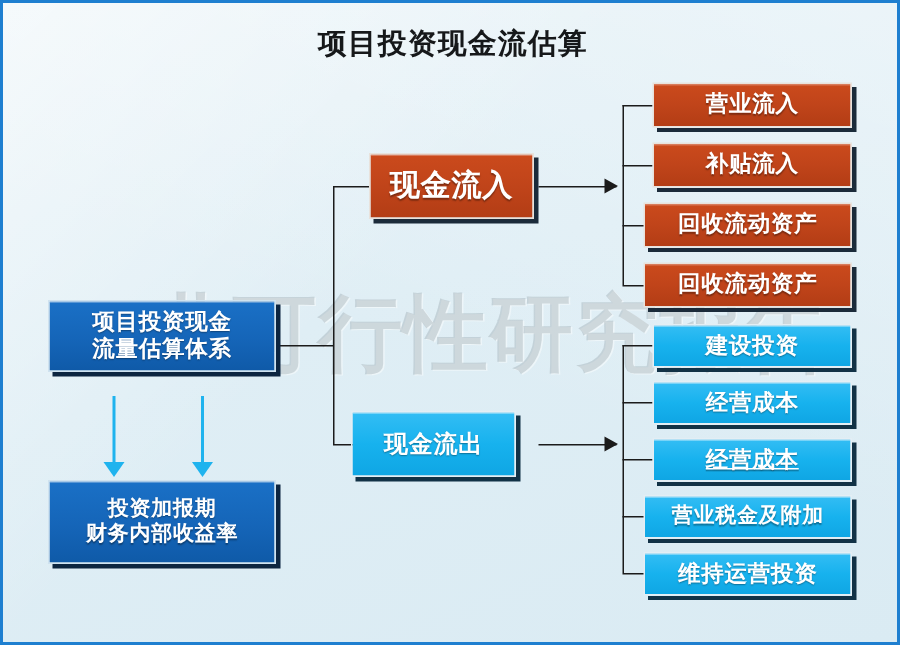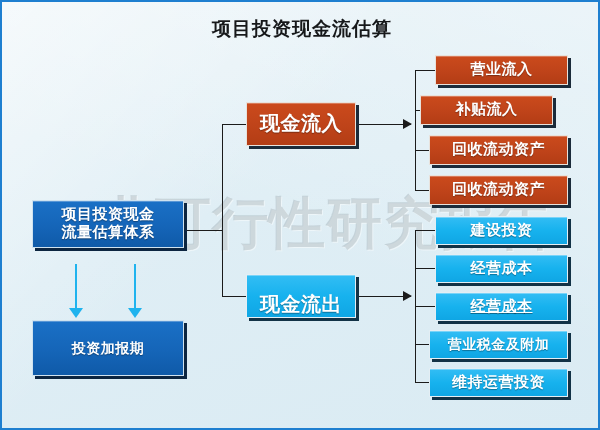--- a/index.html
+++ b/index.html
@@ -136,20 +136,21 @@
   <div class="box navy" style="left:30px; top:198px; width:152px; height:48px; font-size:15px;">
     <div class="lines">
       <div>项目投资现金</div>
       <div>流量估算体系</div>
     </div>
   </div>
 
   <div class="box navy" style="left:30px; top:318px; width:152px; height:56px; font-size:14px;">
     <div class="lines">
       <div>投资加报期</div>
+      <div>财务内部收益率</div>
     </div>
   </div>
 
   <div class="cyanline" style="left:73px; top:262px; height:46px;"></div>
   <div class="cyanhead" style="left:67px; top:306px;"></div>
 
   <div class="cyanline" style="left:132px; top:262px; height:46px;"></div>
   <div class="cyanhead" style="left:126px; top:306px;"></div>
 
   <div class="conn h" style="left:182px; top:228px; width:38px;"></div>
@@ -169,31 +170,31 @@
 
   <div class="conn v" style="left:413px; top:68px; height:120px;"></div>
   <div class="conn h" style="left:413px; top:68px; width:20px;"></div>
   <div class="conn h" style="left:413px; top:108px; width:20px;"></div>
   <div class="conn h" style="left:413px; top:148px; width:20px;"></div>
   <div class="conn h" style="left:413px; top:188px; width:20px;"></div>
 
   <div class="box orange" style="left:433px; top:53px; width:133px; height:30px; font-size:15px;">
     <span>营业流入</span>
   </div>
-  <div class="box orange" style="left:418px; top:93px; width:133px; height:30px; font-size:15px;">
+  <div class="box orange" style="left:433px; top:93px; width:133px; height:30px; font-size:15px;">
     <span>补贴流入</span>
   </div>
   <div class="box orange" style="left:427px; top:133px; width:139px; height:30px; font-size:15px;">
     <span>回收流动资产</span>
   </div>
   <div class="box orange" style="left:427px; top:173px; width:139px; height:30px; font-size:15px;">
     <span>回收流动资产</span>
   </div>
 
-  <div class="box cyan" style="left:244px; top:272px; width:110px; height:44px; font-size:20px;align-items:flex-end;">
+  <div class="box cyan" style="left:232px; top:272px; width:110px; height:44px; font-size:16px;">
     <span>现金流出</span>
   </div>
 
   <div class="conn h" style="left:357px; top:294px; width:52px;"></div>
   <div class="arrow-r" style="left:401px; top:289px;"></div>
 
   <div class="conn v" style="left:413px; top:228px; height:152px;"></div>
   <div class="conn h" style="left:413px; top:228px; width:20px;"></div>
   <div class="conn h" style="left:413px; top:266px; width:20px;"></div>
   <div class="conn h" style="left:413px; top:304px; width:20px;"></div>

